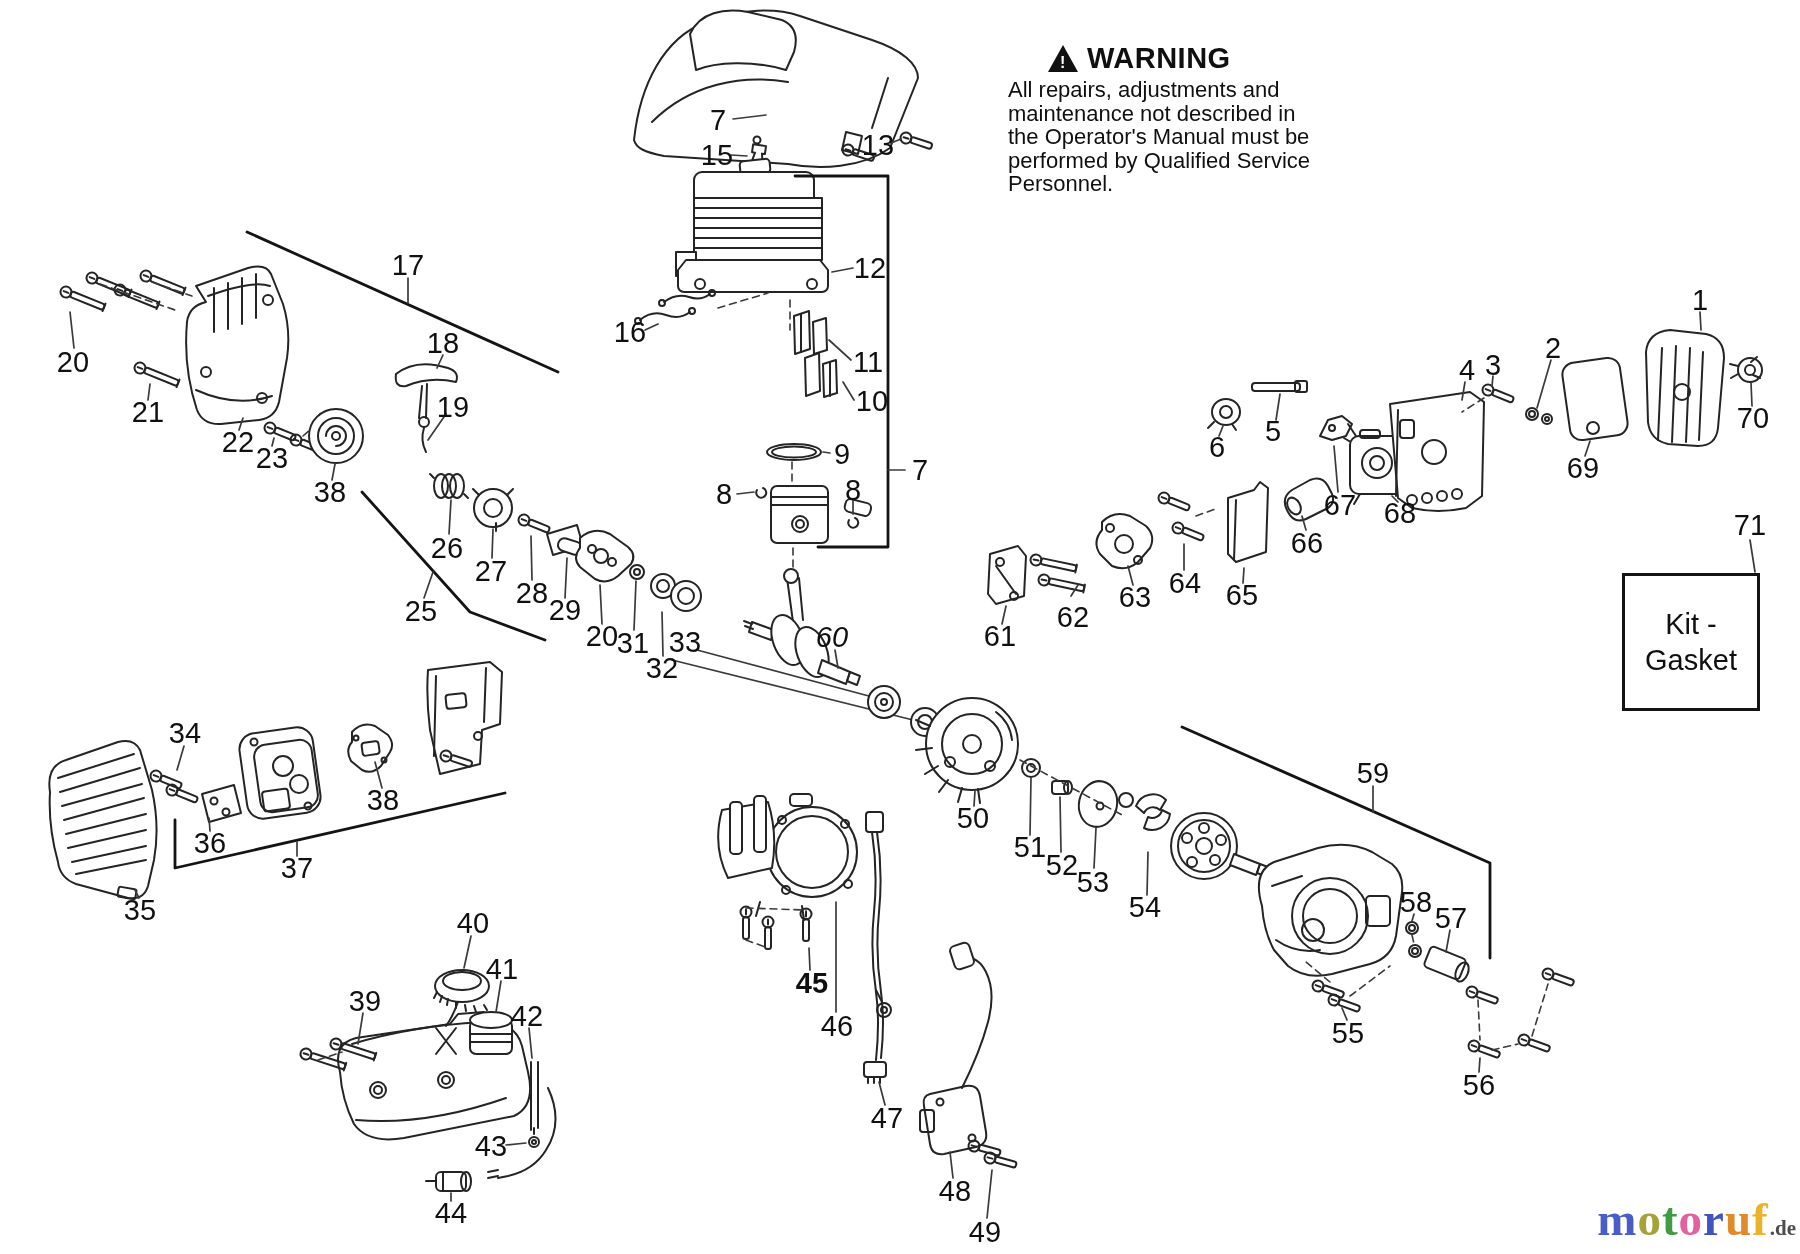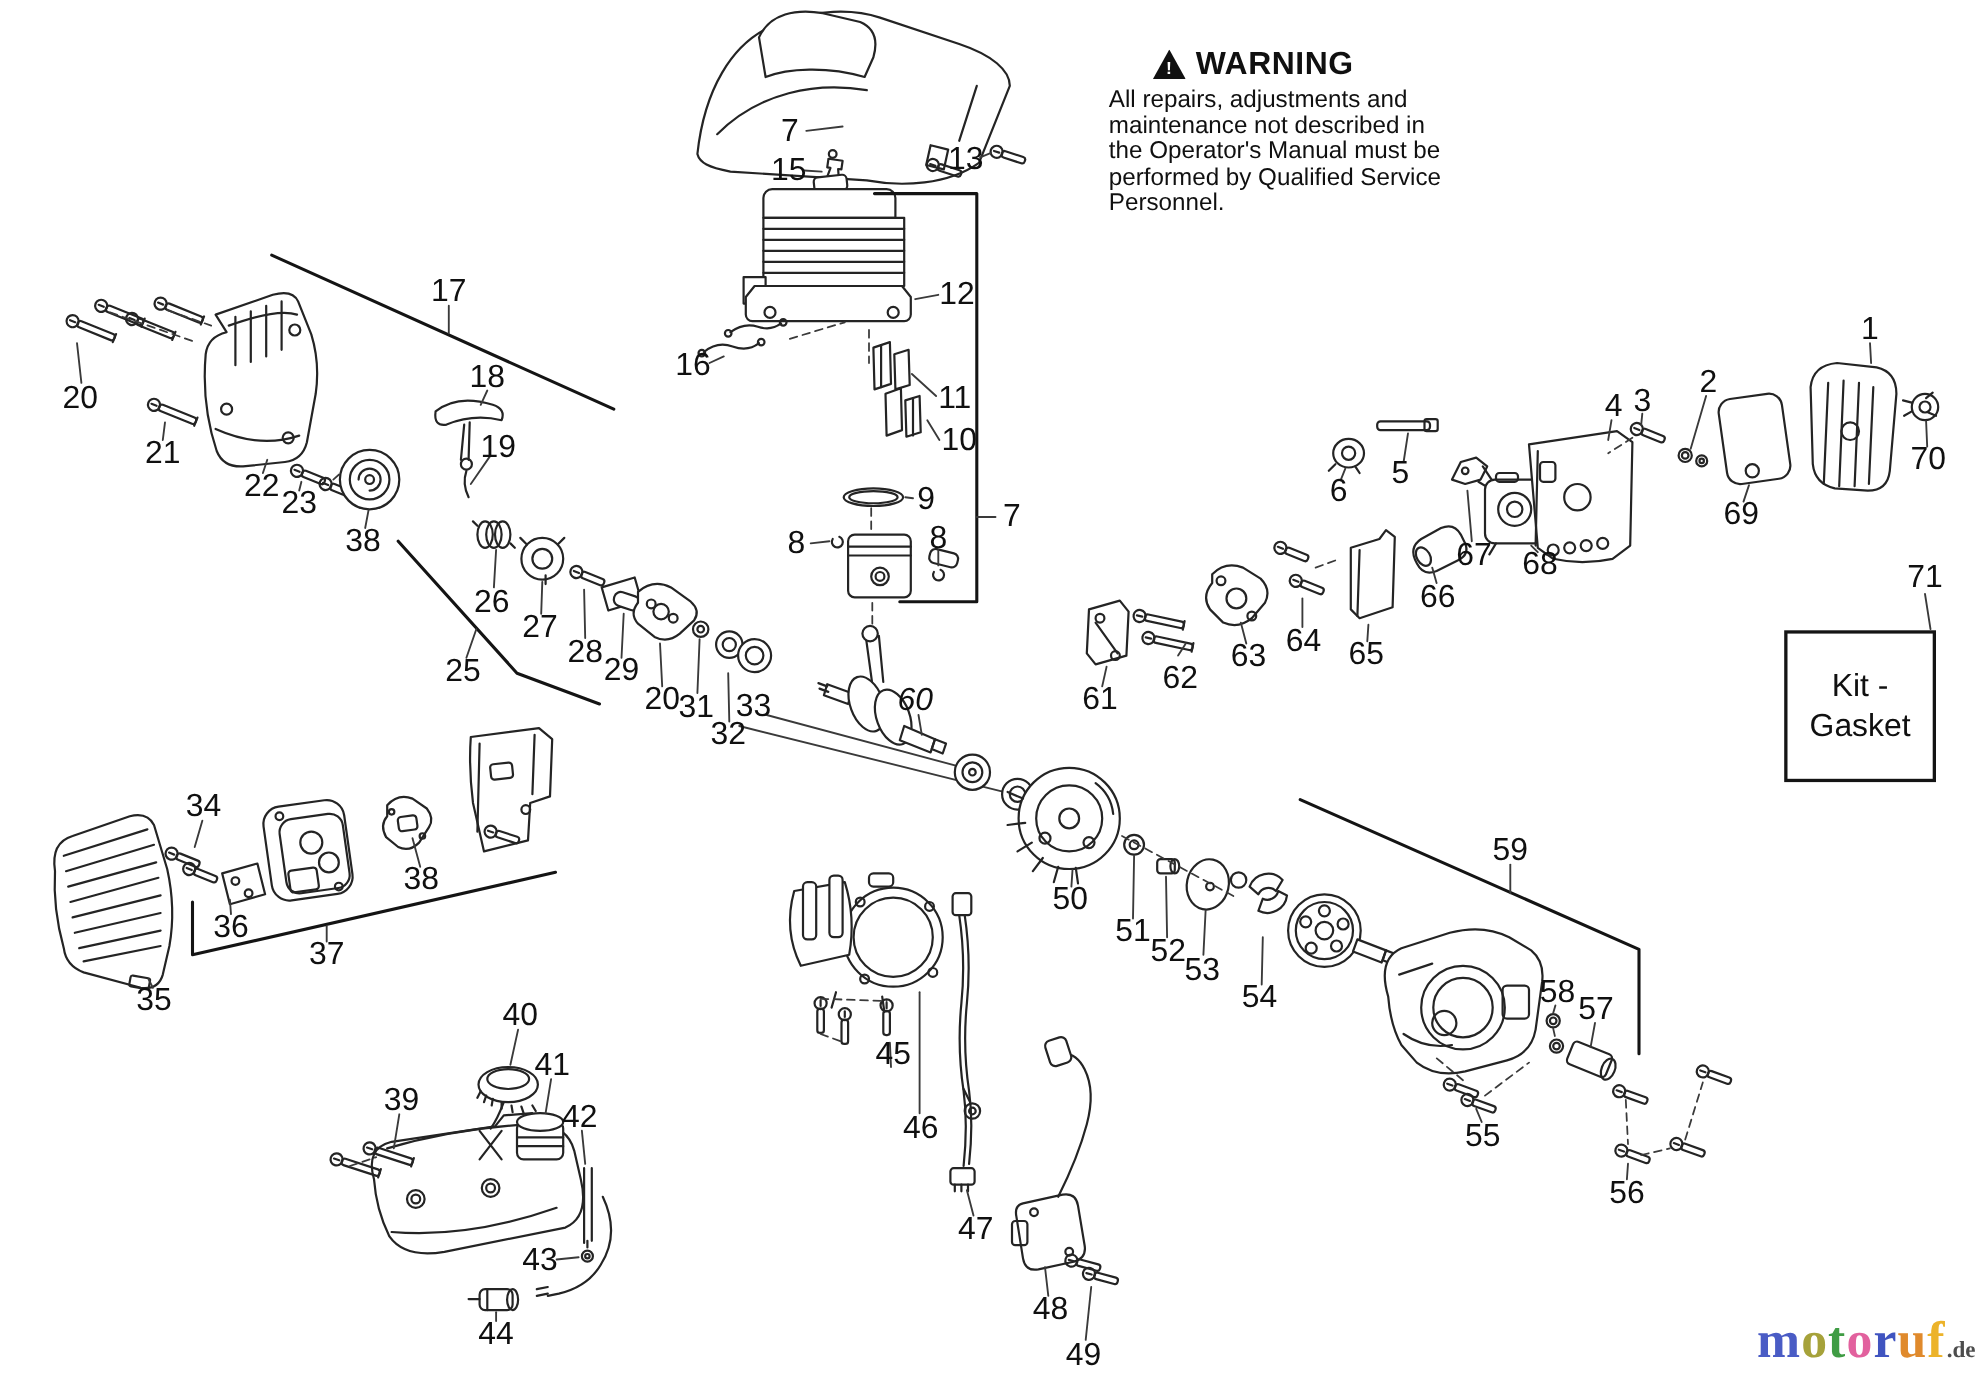--- a/index.html
+++ b/index.html
@@ -599,21 +599,21 @@
       <span class="part-label" style="left: 140px; top: 910px;">35</span>
       <span class="part-label" style="left: 210px; top: 843px;">36</span>
       <span class="part-label" style="left: 297px; top: 868px;">37</span>
       <span class="part-label" style="left: 383px; top: 800px;">38</span>
       <span class="part-label" style="left: 365px; top: 1001px;">39</span>
       <span class="part-label" style="left: 473px; top: 923px;">40</span>
       <span class="part-label" style="left: 502px; top: 969px;">41</span>
       <span class="part-label" style="left: 527px; top: 1016px;">42</span>
       <span class="part-label" style="left: 491px; top: 1146px;">43</span>
       <span class="part-label" style="left: 451px; top: 1213px;">44</span>
-      <span class="part-label" style="left: 812px; top: 959px;">45</span>
+      <span class="part-label" style="left: 812px; top: 983px; font-weight: bold;">45</span>
       <span class="part-label" style="left: 837px; top: 1026px;">46</span>
       <span class="part-label" style="left: 887px; top: 1118px;">47</span>
       <span class="part-label" style="left: 955px; top: 1191px;">48</span>
       <span class="part-label" style="left: 985px; top: 1232px;">49</span>
       <span class="part-label" style="left: 973px; top: 818px;">50</span>
       <span class="part-label" style="left: 1030px; top: 847px;">51</span>
       <span class="part-label" style="left: 1062px; top: 865px;">52</span>
       <span class="part-label" style="left: 1093px; top: 882px;">53</span>
       <span class="part-label" style="left: 1145px; top: 907px;">54</span>
       <span class="part-label" style="left: 1348px; top: 1033px;">55</span>

